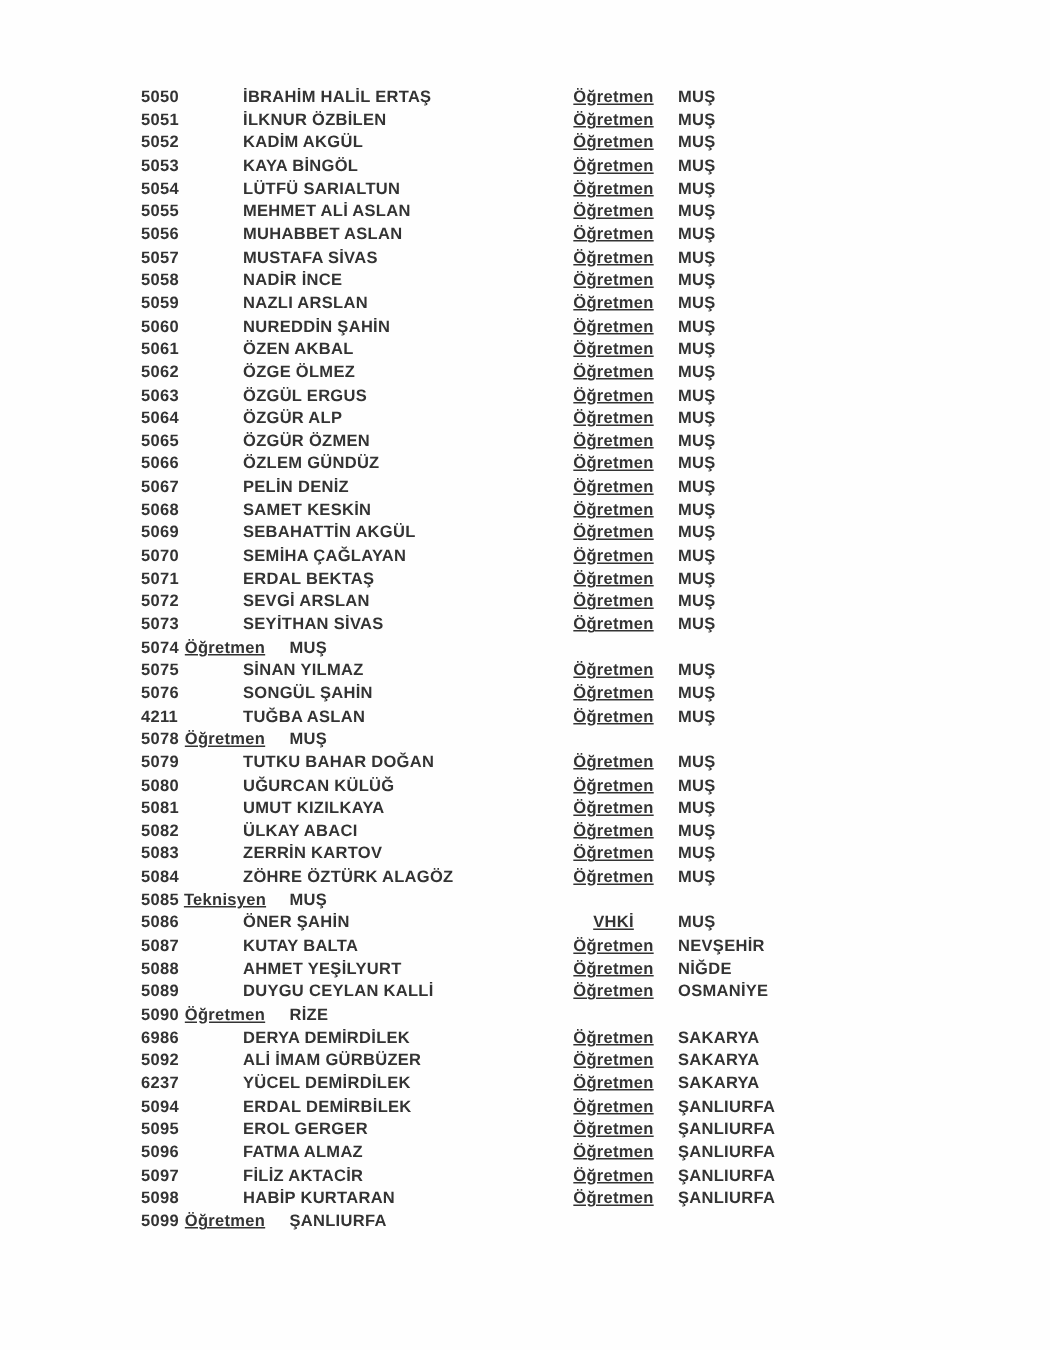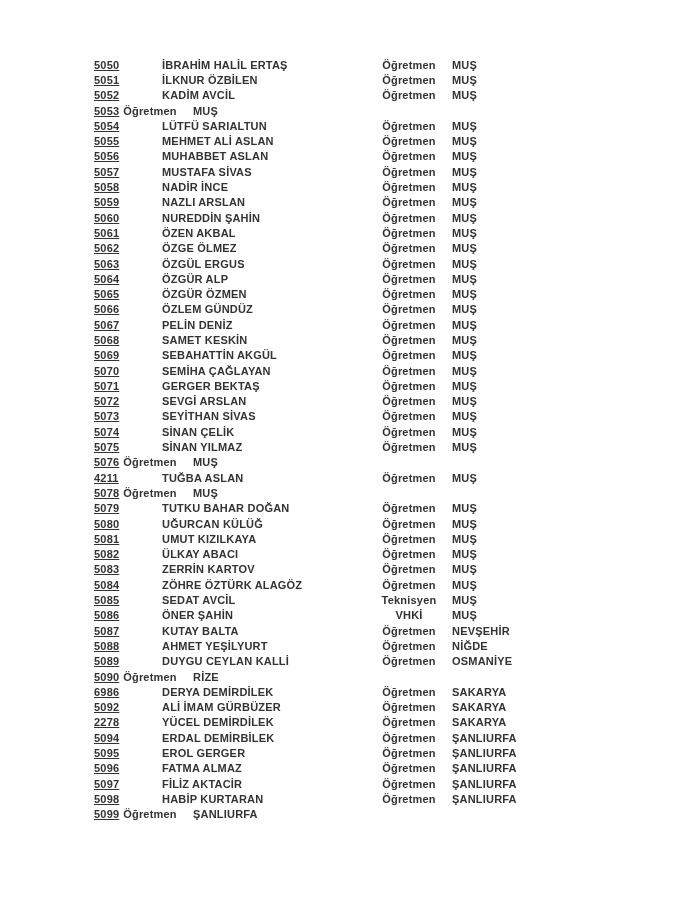--- a/index.html
+++ b/index.html
@@ -28,32 +28,32 @@
   }
   .row {
     display: flex;
     align-items: center;
     height: 15.3px;
     white-space: nowrap;
   }
   .c-no {
     width: 28px;
     flex: 0 0 28px;
-    text-decoration: underline;
   }
   .c-name {
     width: 219px;
     flex: 0 0 219px;
     overflow: visible;
     padding-left: 40px;
   }
   .c-title {
     width: 56px;
     flex: 0 0 56px;
     text-align: center;
+    text-decoration: underline;
   }
   .c-city {
     margin-left: 15px;
   }
 </style>
 </head>
 <body>
 
 <div class="page">
   <div class="list" id="list">
@@ -66,27 +66,28 @@
 
   <div class="row">
     <span class="c-no">5051</span>
     <span class="c-name">İLKNUR ÖZBİLEN</span>
     <span class="c-title">Öğretmen</span>
     <span class="c-city">MUŞ</span>
   </div>
 
   <div class="row">
     <span class="c-no">5052</span>
-    <span class="c-name">KADİM AVCİL</span>
+    <span class="c-name">KADİM AKGÜL</span>
     <span class="c-title">Öğretmen</span>
     <span class="c-city">MUŞ</span>
   </div>
 
   <div class="row">
     <span class="c-no">5053</span>
+    <span class="c-name">KAYA BİNGÖL</span>
     <span class="c-title">Öğretmen</span>
     <span class="c-city">MUŞ</span>
   </div>
 
   <div class="row">
     <span class="c-no">5054</span>
     <span class="c-name">LÜTFÜ SARIALTUN</span>
     <span class="c-title">Öğretmen</span>
     <span class="c-city">MUŞ</span>
   </div>
@@ -198,55 +199,55 @@
 
   <div class="row">
     <span class="c-no">5070</span>
     <span class="c-name">SEMİHA ÇAĞLAYAN</span>
     <span class="c-title">Öğretmen</span>
     <span class="c-city">MUŞ</span>
   </div>
 
   <div class="row">
     <span class="c-no">5071</span>
-    <span class="c-name">GERGER BEKTAŞ</span>
+    <span class="c-name">ERDAL BEKTAŞ</span>
     <span class="c-title">Öğretmen</span>
     <span class="c-city">MUŞ</span>
   </div>
 
   <div class="row">
     <span class="c-no">5072</span>
     <span class="c-name">SEVGİ ARSLAN</span>
     <span class="c-title">Öğretmen</span>
     <span class="c-city">MUŞ</span>
   </div>
 
   <div class="row">
     <span class="c-no">5073</span>
     <span class="c-name">SEYİTHAN SİVAS</span>
     <span class="c-title">Öğretmen</span>
     <span class="c-city">MUŞ</span>
   </div>
 
   <div class="row">
     <span class="c-no">5074</span>
-    <span class="c-name">SİNAN ÇELİK</span>
     <span class="c-title">Öğretmen</span>
     <span class="c-city">MUŞ</span>
   </div>
 
   <div class="row">
     <span class="c-no">5075</span>
     <span class="c-name">SİNAN YILMAZ</span>
     <span class="c-title">Öğretmen</span>
     <span class="c-city">MUŞ</span>
   </div>
 
   <div class="row">
     <span class="c-no">5076</span>
+    <span class="c-name">SONGÜL ŞAHİN</span>
     <span class="c-title">Öğretmen</span>
     <span class="c-city">MUŞ</span>
   </div>
 
   <div class="row">
     <span class="c-no">4211</span>
     <span class="c-name">TUĞBA ASLAN</span>
     <span class="c-title">Öğretmen</span>
     <span class="c-city">MUŞ</span>
   </div>
@@ -294,21 +295,20 @@
 
   <div class="row">
     <span class="c-no">5084</span>
     <span class="c-name">ZÖHRE ÖZTÜRK ALAGÖZ</span>
     <span class="c-title">Öğretmen</span>
     <span class="c-city">MUŞ</span>
   </div>
 
   <div class="row">
     <span class="c-no">5085</span>
-    <span class="c-name">SEDAT AVCİL</span>
     <span class="c-title">Teknisyen</span>
     <span class="c-city">MUŞ</span>
   </div>
 
   <div class="row">
     <span class="c-no">5086</span>
     <span class="c-name">ÖNER ŞAHİN</span>
     <span class="c-title">VHKİ</span>
     <span class="c-city">MUŞ</span>
   </div>
@@ -348,21 +348,21 @@
   </div>
 
   <div class="row">
     <span class="c-no">5092</span>
     <span class="c-name">ALİ İMAM GÜRBÜZER</span>
     <span class="c-title">Öğretmen</span>
     <span class="c-city">SAKARYA</span>
   </div>
 
   <div class="row">
-    <span class="c-no">2278</span>
+    <span class="c-no">6237</span>
     <span class="c-name">YÜCEL DEMİRDİLEK</span>
     <span class="c-title">Öğretmen</span>
     <span class="c-city">SAKARYA</span>
   </div>
 
   <div class="row">
     <span class="c-no">5094</span>
     <span class="c-name">ERDAL DEMİRBİLEK</span>
     <span class="c-title">Öğretmen</span>
     <span class="c-city">ŞANLIURFA</span>

